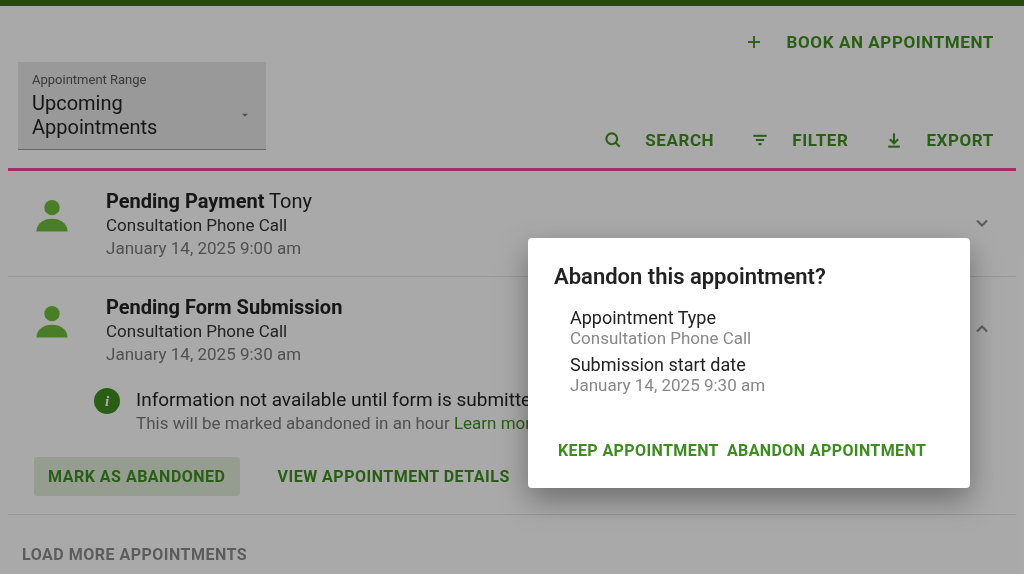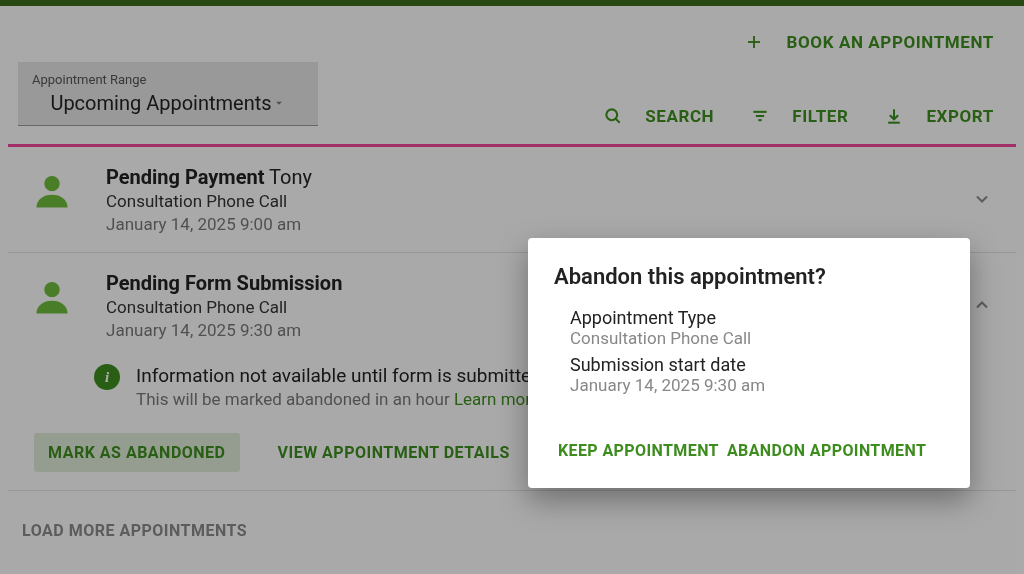--- a/index.html
+++ b/index.html
@@ -3,21 +3,21 @@
 <meta charset="utf-8">
 <style>
   * { box-sizing: border-box; margin: 0; padding: 0; font-family: "Segoe UI", Roboto, Arial, sans-serif; }
   html, body { width: 1024px; height: 574px; overflow: hidden; background: #fafafa; }
   .scrim { position: absolute; inset: 0; background: rgba(0,0,0,0.32); z-index: 10; }
   .top-bar { height: 6px; background: #3d6c1e; width: 100%; }
   .page { position: relative; padding: 0 8px 0 8px; }
   .header-row { display: flex; justify-content: flex-end; padding: 26px 22px 10px 22px; }
   .book-btn { display: flex; align-items: center; gap: 24px; color: #3d8c1e; font-weight: 700; letter-spacing: 0.6px; font-size: 17px; cursor: pointer; }
   .toolbar { display: flex; align-items: flex-end; padding: 0 22px 18px 10px; }
-  .range-select { width: 300px; background: #e2e2e2; padding: 10px 14px 10px 14px; border-bottom: 1px solid #999; }
+  .range-select { width: 248px; background: #e2e2e2; padding: 10px 14px 10px 14px; border-bottom: 1px solid #999; }
   .range-label { font-size: 13px; color: #555; margin-bottom: 4px; }
   .range-row { display: flex; align-items: center; justify-content: center; }
   .range-value { font-size: 20px; color: #222; }
   .range-caret { color: #777; }
   .spacer { flex: 1; }
   .tool-btn { display: flex; align-items: center; gap: 22px; color: #3d8c1e; font-weight: 700; letter-spacing: 0.6px; font-size: 17px; margin-left: 36px; cursor: pointer; }
   .list { border-top: 3px solid #ec4899; }
   .card { border-bottom: 1px solid #ddd; padding: 18px 24px 18px 18px; }
   .card-head { display: flex; align-items: flex-start; gap: 28px; }
   .avatar { width: 52px; display:flex; justify-content:center; padding-top: 4px; }

